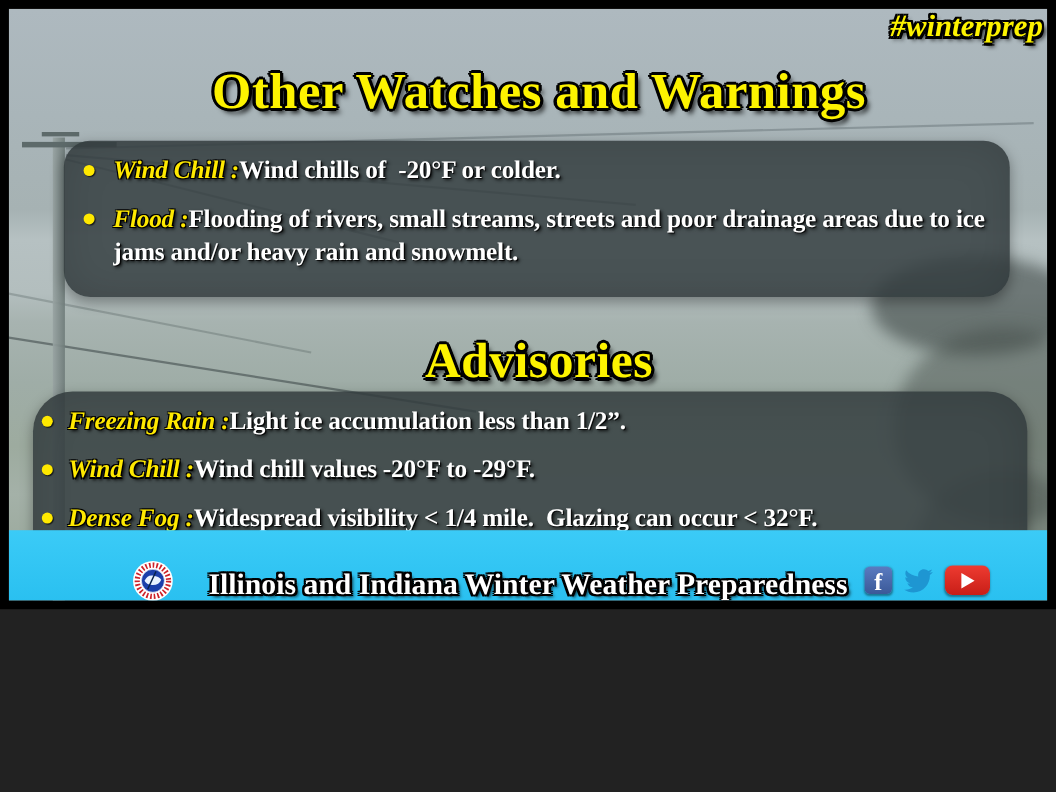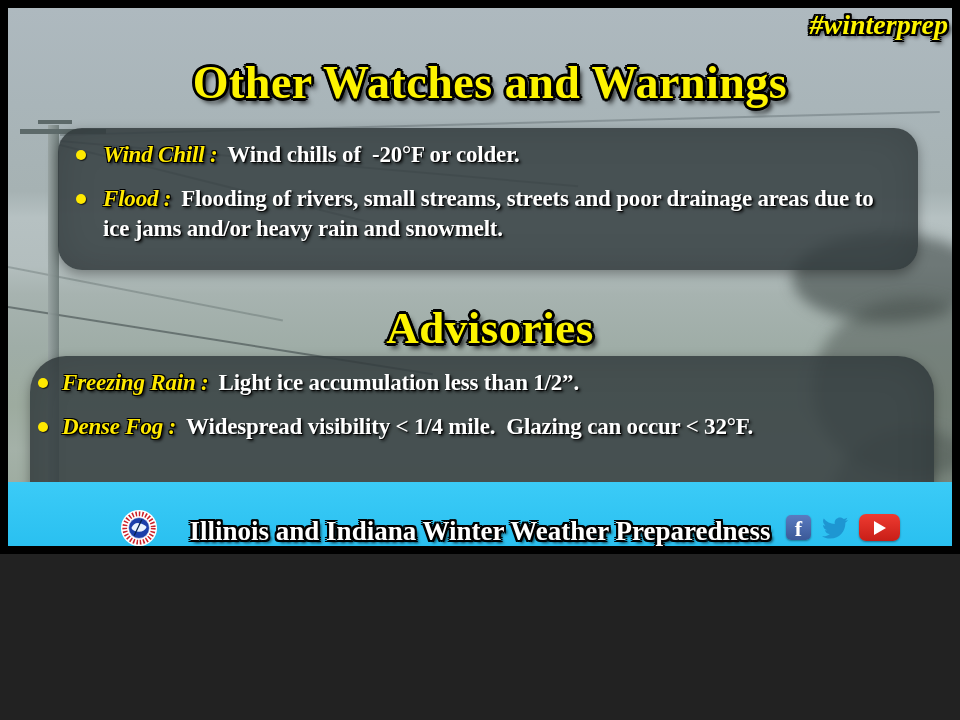--- a/index.html
+++ b/index.html
@@ -45,21 +45,21 @@
   .panel-advisories{left:22px;top:348px;width:904px;height:226px;border-radius:36px;}
   .panel ul{list-style:none;margin:0;padding:12px 16px 0 0;}
   .panel li{position:relative;font-size:23px;line-height:30px;margin-bottom:14px;
     letter-spacing:-.2px;}
   .panel-watches li{padding-left:45px;}
   .panel-watches .dot{left:18px;}
   .panel-advisories li{padding-left:32px;}
   .panel-advisories .dot{left:8px;}
   .dot{position:absolute;top:10px;width:10px;height:10px;border-radius:50%;
     background:#ffe900;box-shadow:1px 1px 1px rgba(0,0,0,.7);}
-  .blabel{font-style:italic;font-weight:bold;color:#ffe900;margin-right:10px;
+  .blabel{font-style:italic;font-weight:bold;color:#ffe900;
     text-shadow:1px 1px 0 #000,-1px -1px 0 #000,1px -1px 0 #000,-1px 1px 0 #000,2px 2px 3px #000;}
   .btext{font-weight:bold;color:#fff;white-space:pre-wrap;
     text-shadow:1px 1px 0 rgba(0,0,0,.75),2px 2px 3px rgba(0,0,0,.85);}
   
   .footer{position:absolute;left:0;bottom:0;width:100%;height:64px;
     background:linear-gradient(180deg,#3bcbf7,#2ac0f0);
     display:flex;flex-direction:column;align-items:center;justify-content:flex-end;}
   .footer-line{font-weight:bold;color:#fff;white-space:pre-wrap;line-height:1.12;
     text-shadow:-2px 0 0 #000,2px 0 0 #000,0 -2px 0 #000,0 2px 0 #000,
       -2px -2px 0 #000,2px -2px 0 #000,-2px 2px 0 #000,2px 2px 0 #000,3px 3px 3px rgba(0,0,0,.8);}
@@ -123,20 +123,24 @@
   <h2 class="yellow-heading advisories-title">Advisories</h2>
 
   <div class="panel panel-advisories">
     <ul>
       <li>
         <span class="dot"></span>
         <span class="blabel">Freezing Rain :</span><span class="btext">Light ice accumulation less than 1/2”.</span>
       </li>
       <li>
         <span class="dot"></span>
+        <span class="blabel">Wind Chill :</span><span class="btext">Wind chill values -20°F to -29°F.</span>
+      </li>
+      <li>
+        <span class="dot"></span>
         <span class="blabel">Dense Fog :</span><span class="btext">Widespread visibility &lt; 1/4 mile.  Glazing can occur &lt; 32°F.</span>
       </li>
     </ul>
   </div>
 
   <div class="footer">
     <div class="nws-logo">
       <svg viewBox="0 0 40 40" width="38" height="38">
         <circle cx="20" cy="20" r="19" fill="#ffffff"></circle>
         <circle cx="20" cy="20" r="15" fill="none" stroke="#cc2229" stroke-width="5" stroke-dasharray="1.6 1.9"></circle>

